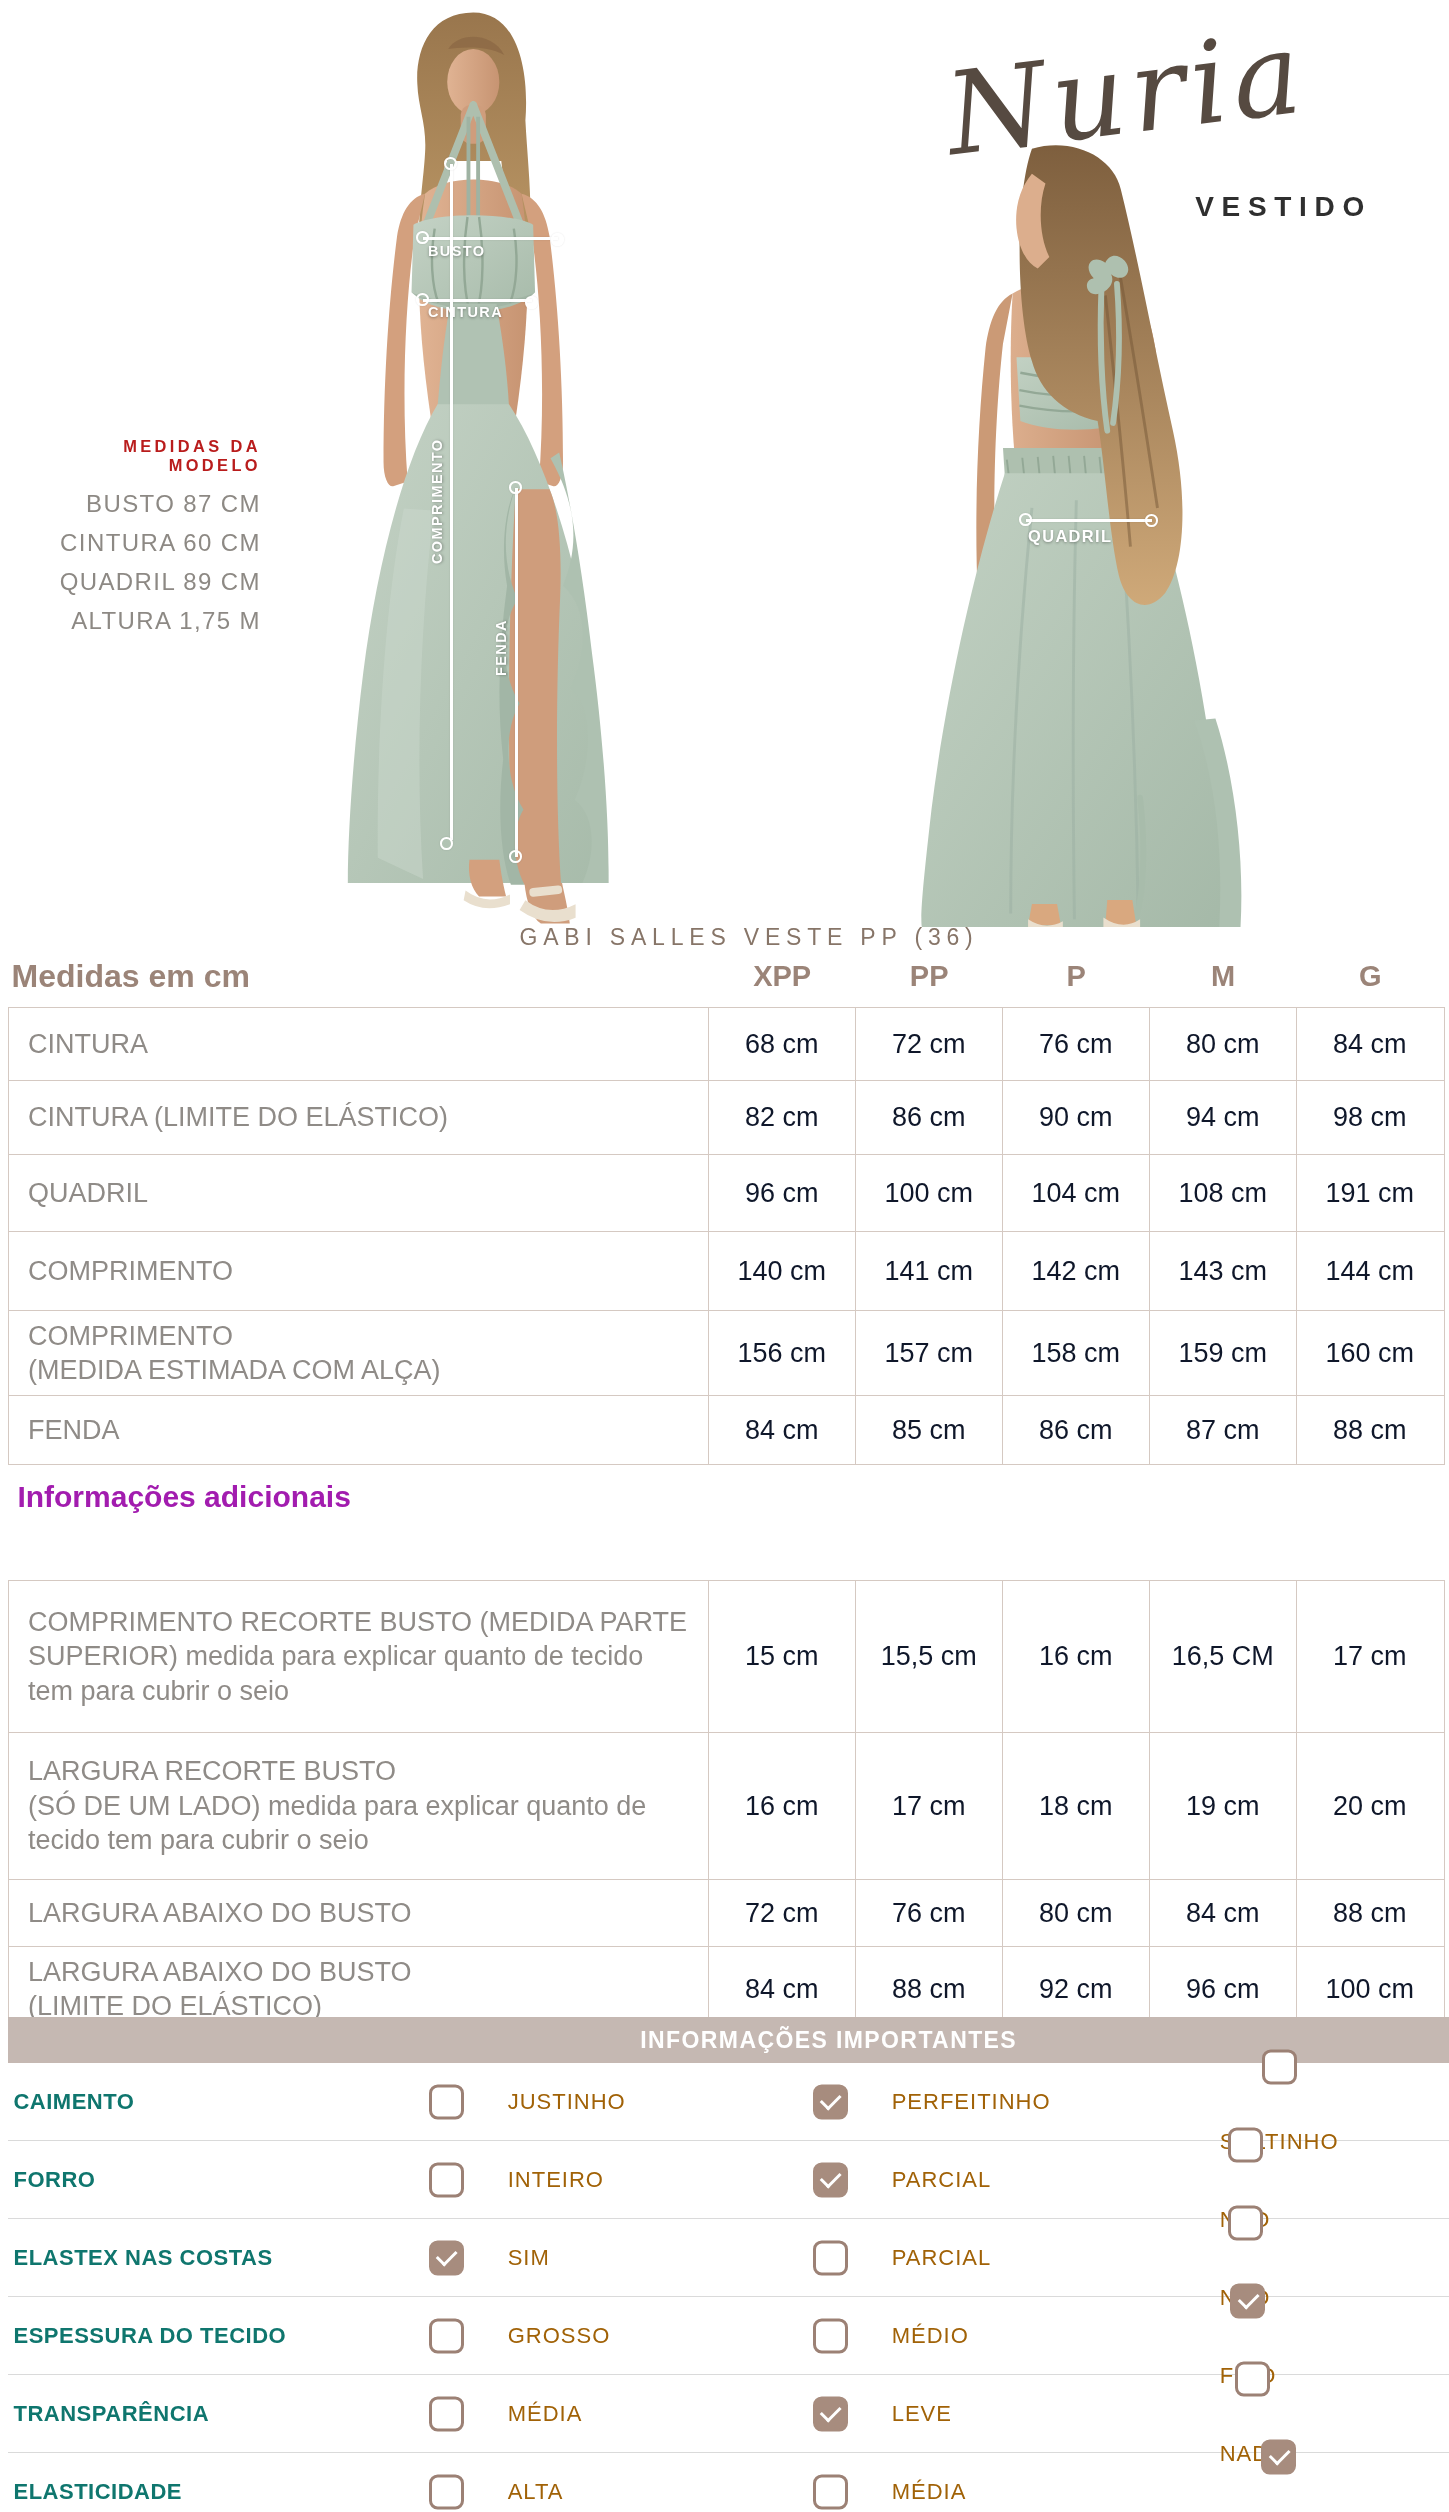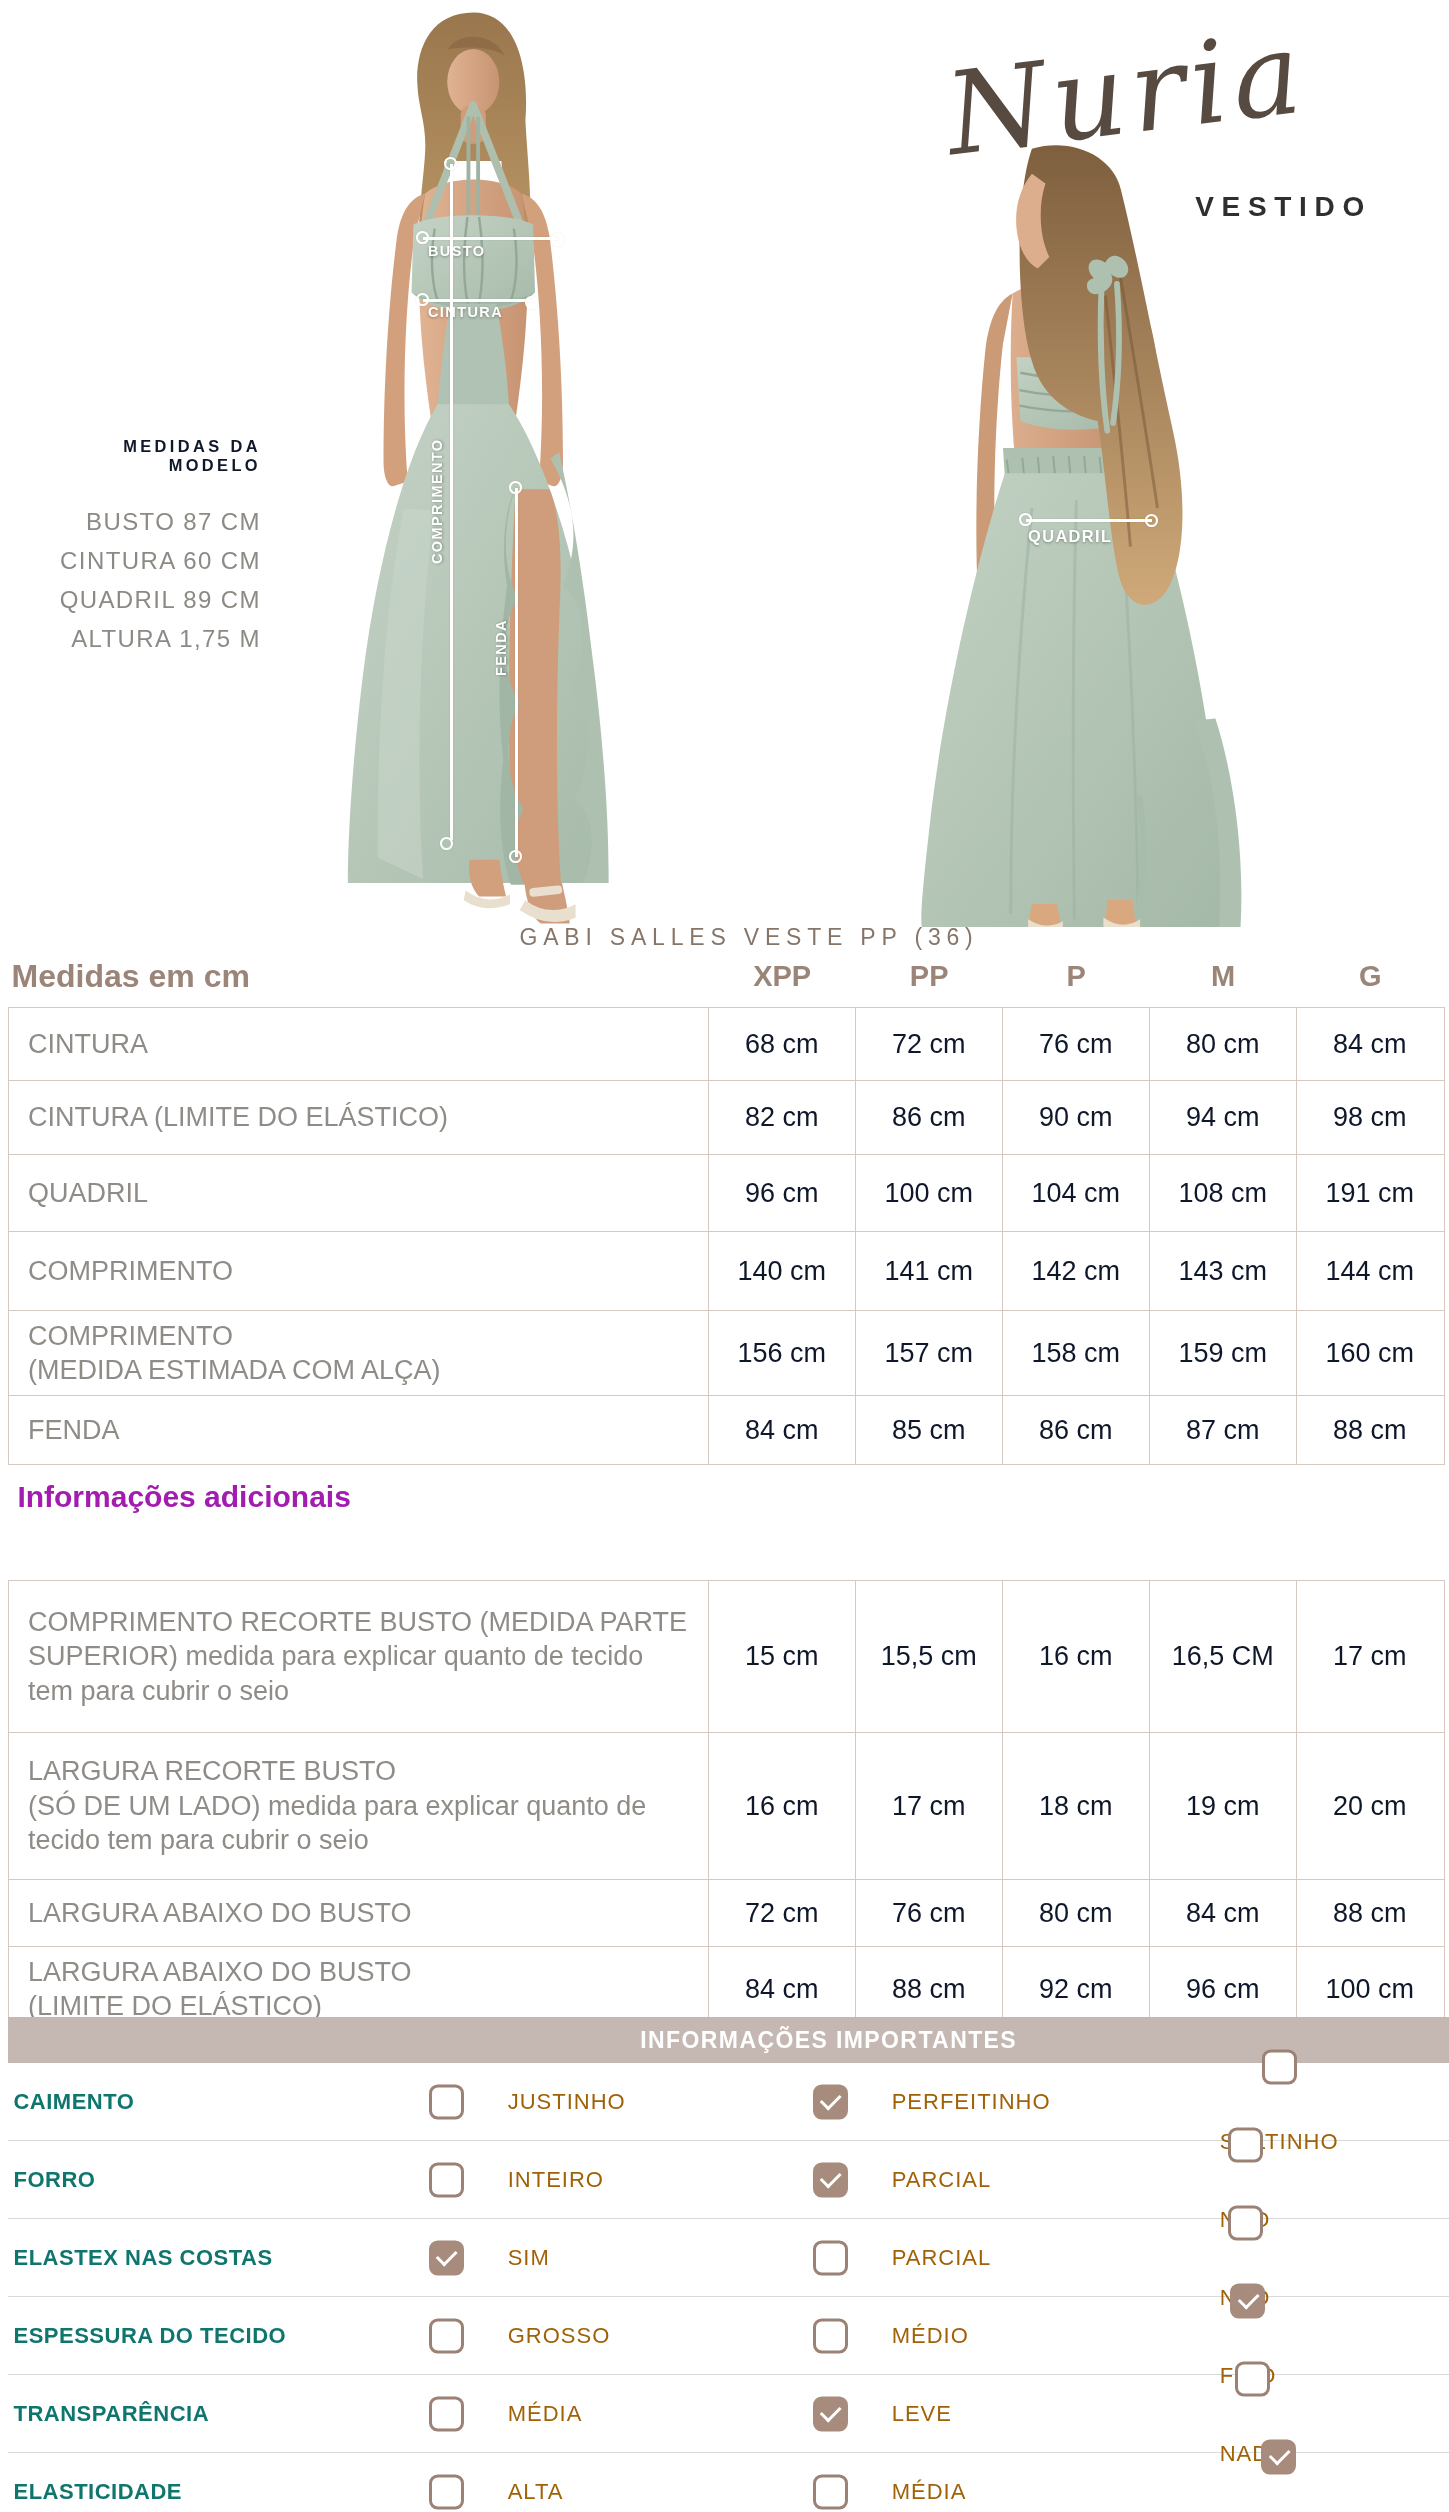--- a/index.html
+++ b/index.html
@@ -1,21 +1,21 @@
 <!DOCTYPE html>
 <html><head>
 <meta charset="utf-8">
 <style>
   html,body{margin:0;padding:0;background:#fff;}
   .page{position:relative;width:1449px;height:2512px;background:#ffffff;overflow:hidden;
         font-family:"Liberation Sans",sans-serif;}
 
   
   .model-info{position:absolute;left:37px;top:437px;width:224px;text-align:right;}
-  .model-info .mi-title{font-size:16.4px;font-weight:700;letter-spacing:3.4px;color:#0f172a;margin-bottom:27px;}
+  .model-info .mi-title{font-size:16.4px;font-weight:700;letter-spacing:3.4px;color:#b91c1c;margin-bottom:9px;}
   .model-info .mi-line{font-size:24px;color:#8d8984;letter-spacing:1.4px;line-height:39px;white-space:nowrap;}
 
   
   .logo-wrap{position:absolute;left:923px;top:21px;width:425px;height:179px;}
   .brand-sub{position:absolute;left:1140px;top:191px;width:232px;text-align:right;
              font-size:28px;letter-spacing:7.7px;color:#2f2f2f;font-weight:700;}
 
   .caption{position:absolute;left:0;top:924px;width:1498px;text-align:center;
            font-size:23px;letter-spacing:5.8px;color:#877568;}
 

